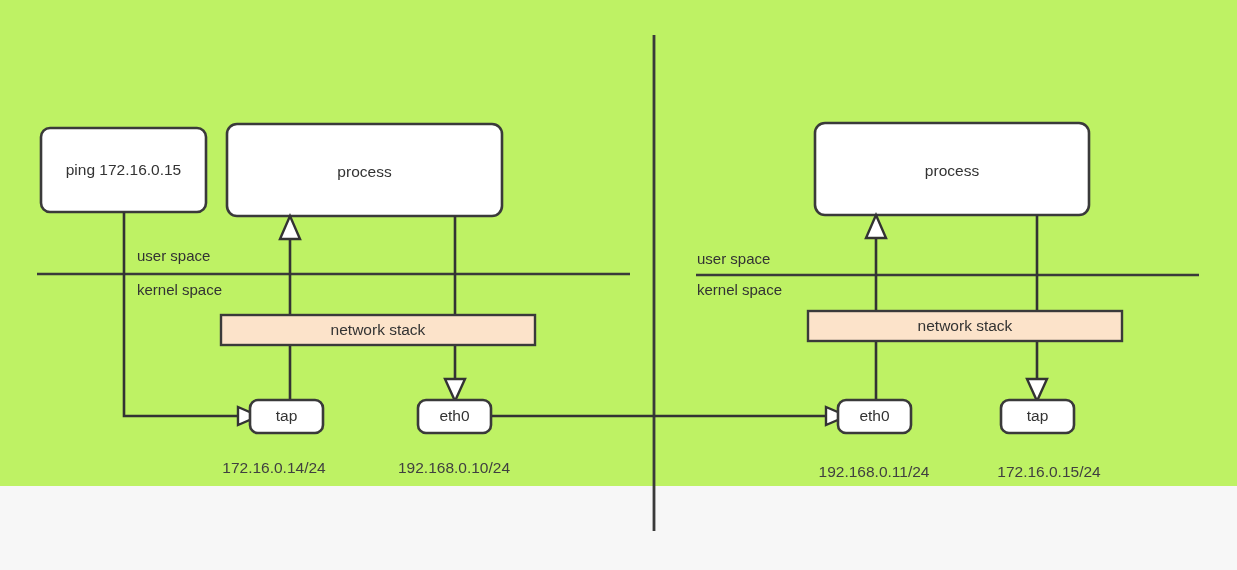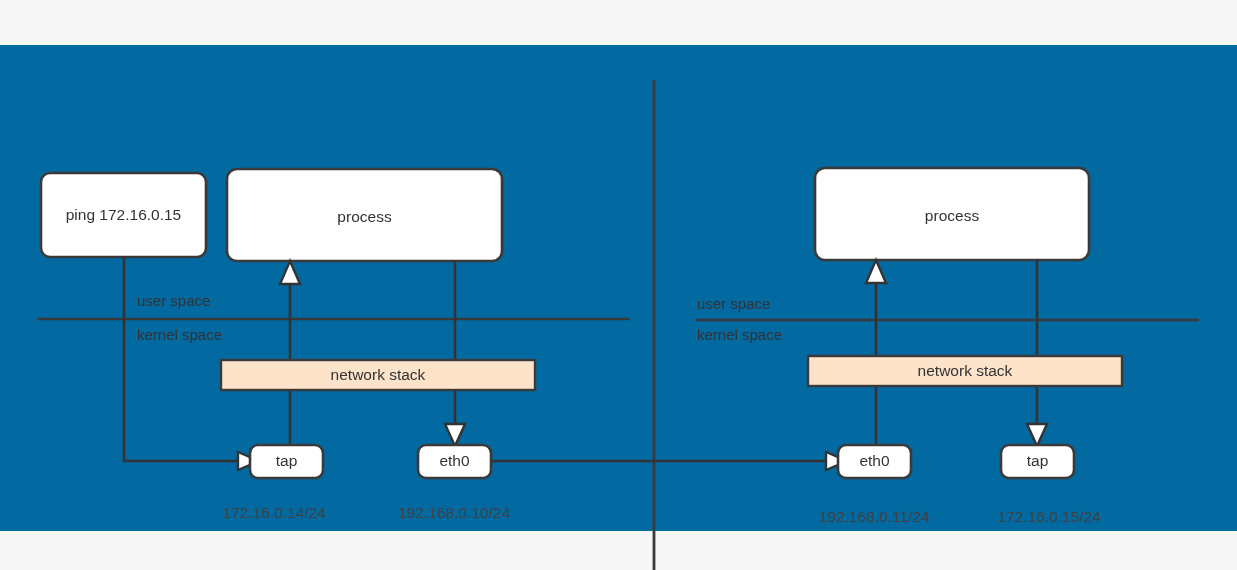--- a/index.html
+++ b/index.html
@@ -10,22 +10,21 @@
   body {
     width: 1237px;
     height: 570px;
     font-family: "Liberation Sans", sans-serif;
     overflow: hidden;
   }
   #diagram-root {
     position: relative;
     width: 1237px;
     height: 486px;
-    background: #0369a1;
-    margin-top: 45px;
+    background: #bef264;
   }
   svg.diagram-canvas {
     position: absolute;
     top: 0;
     left: 0;
     width: 1237px;
     height: 570px;
   }
   .node-rect {
     fill: #ffffff;

